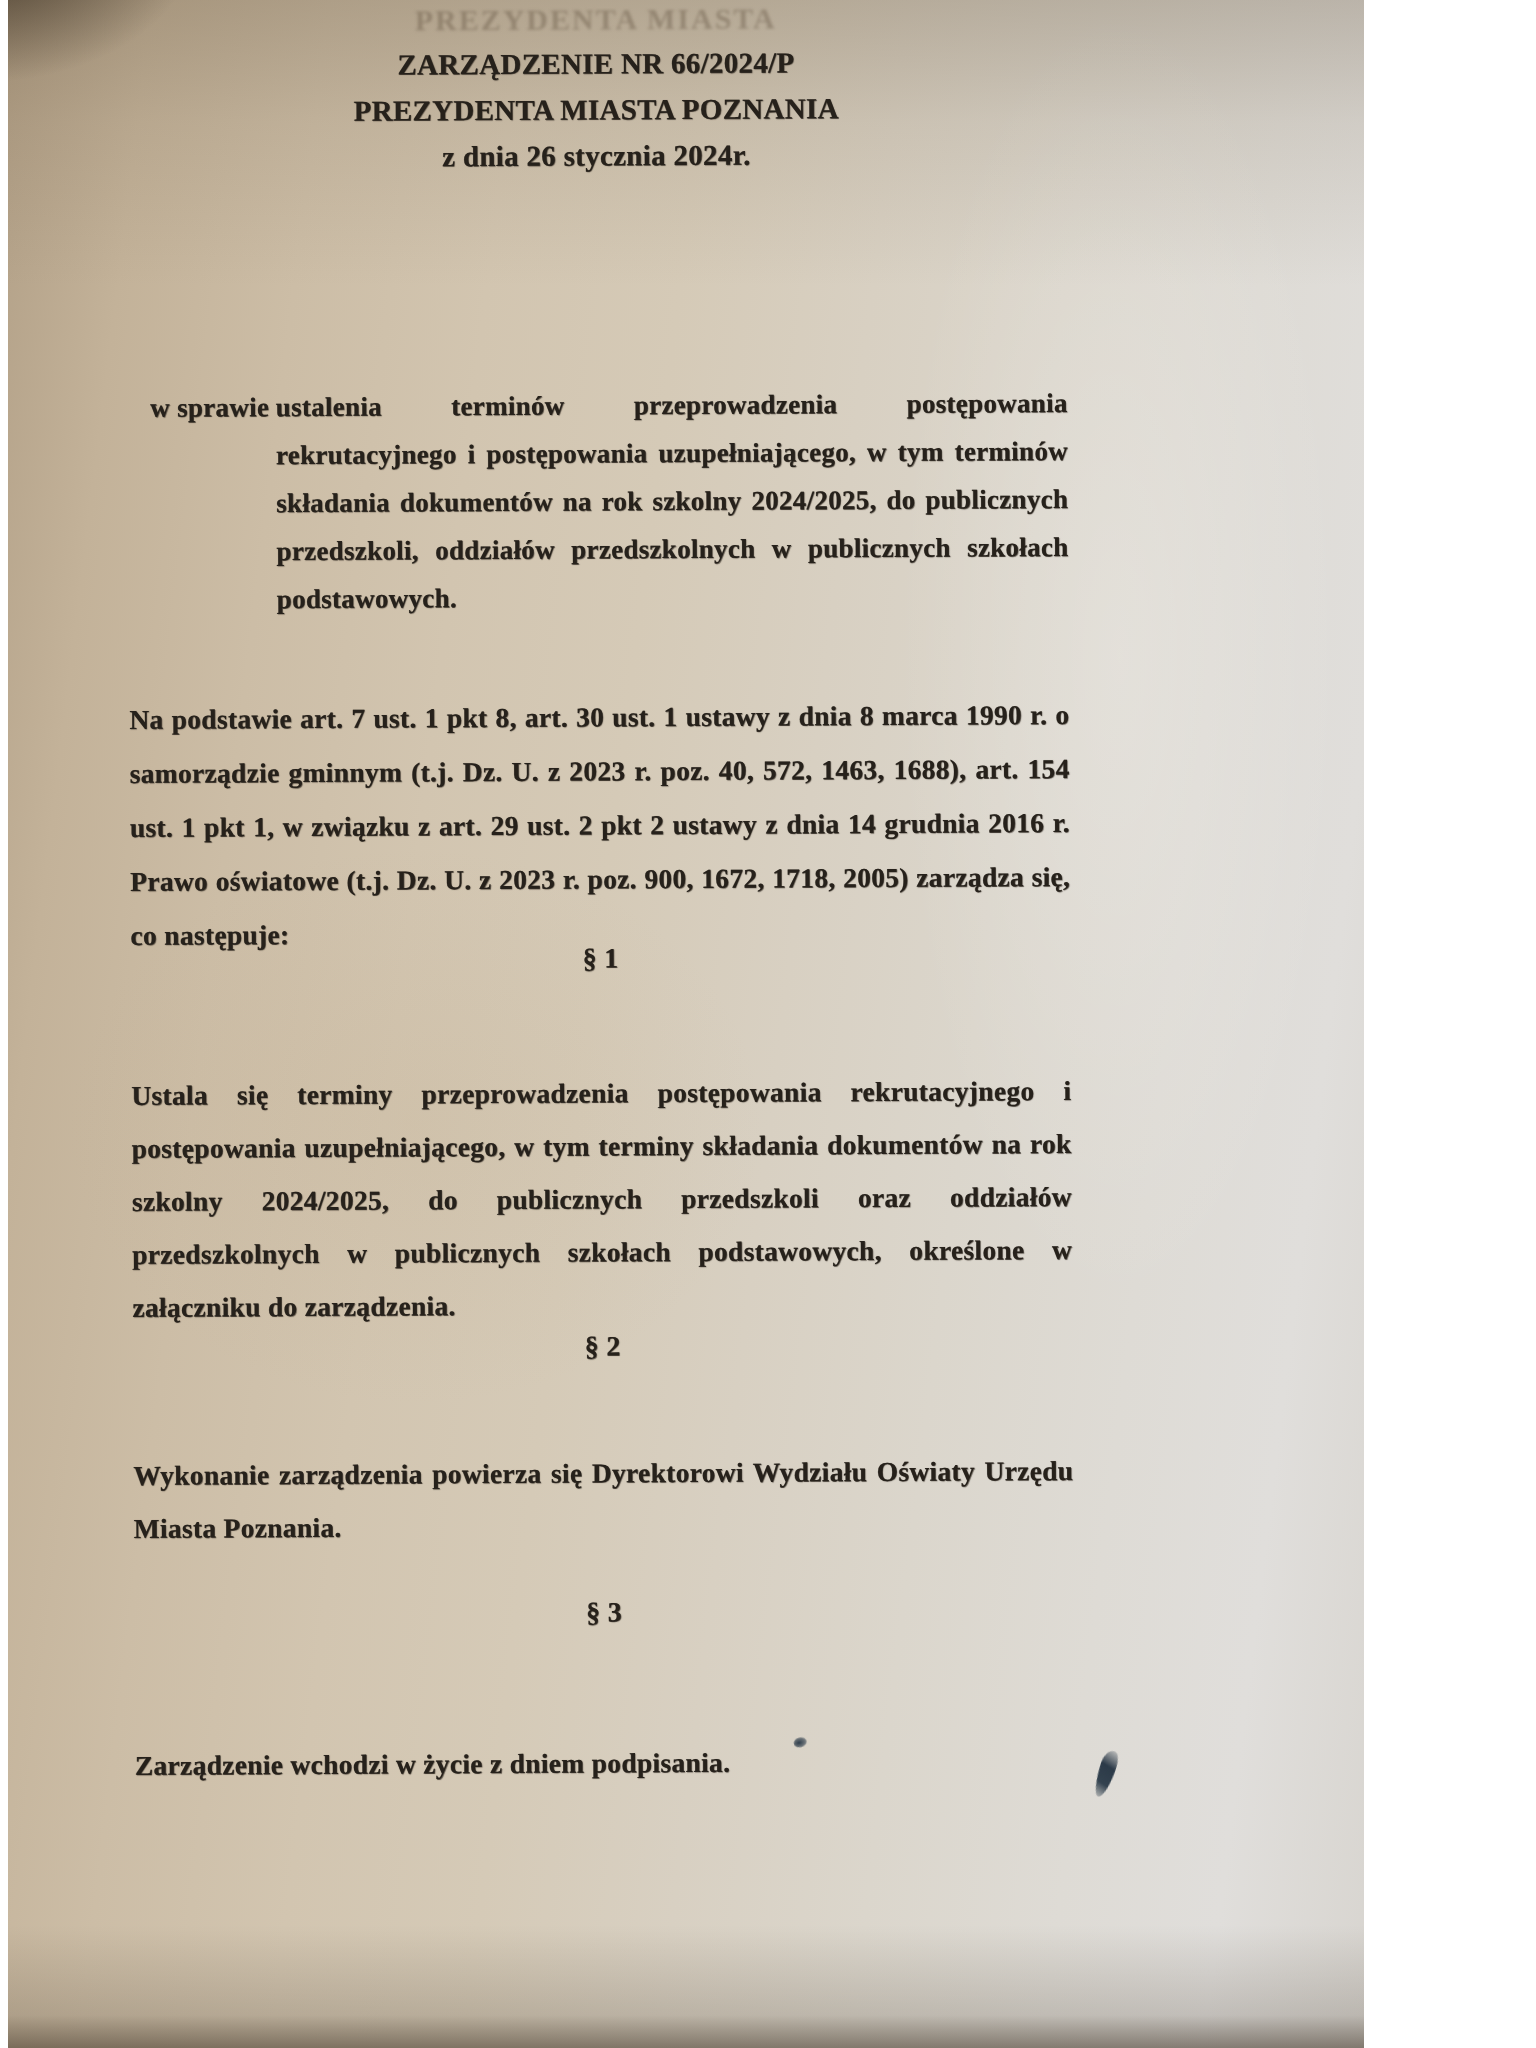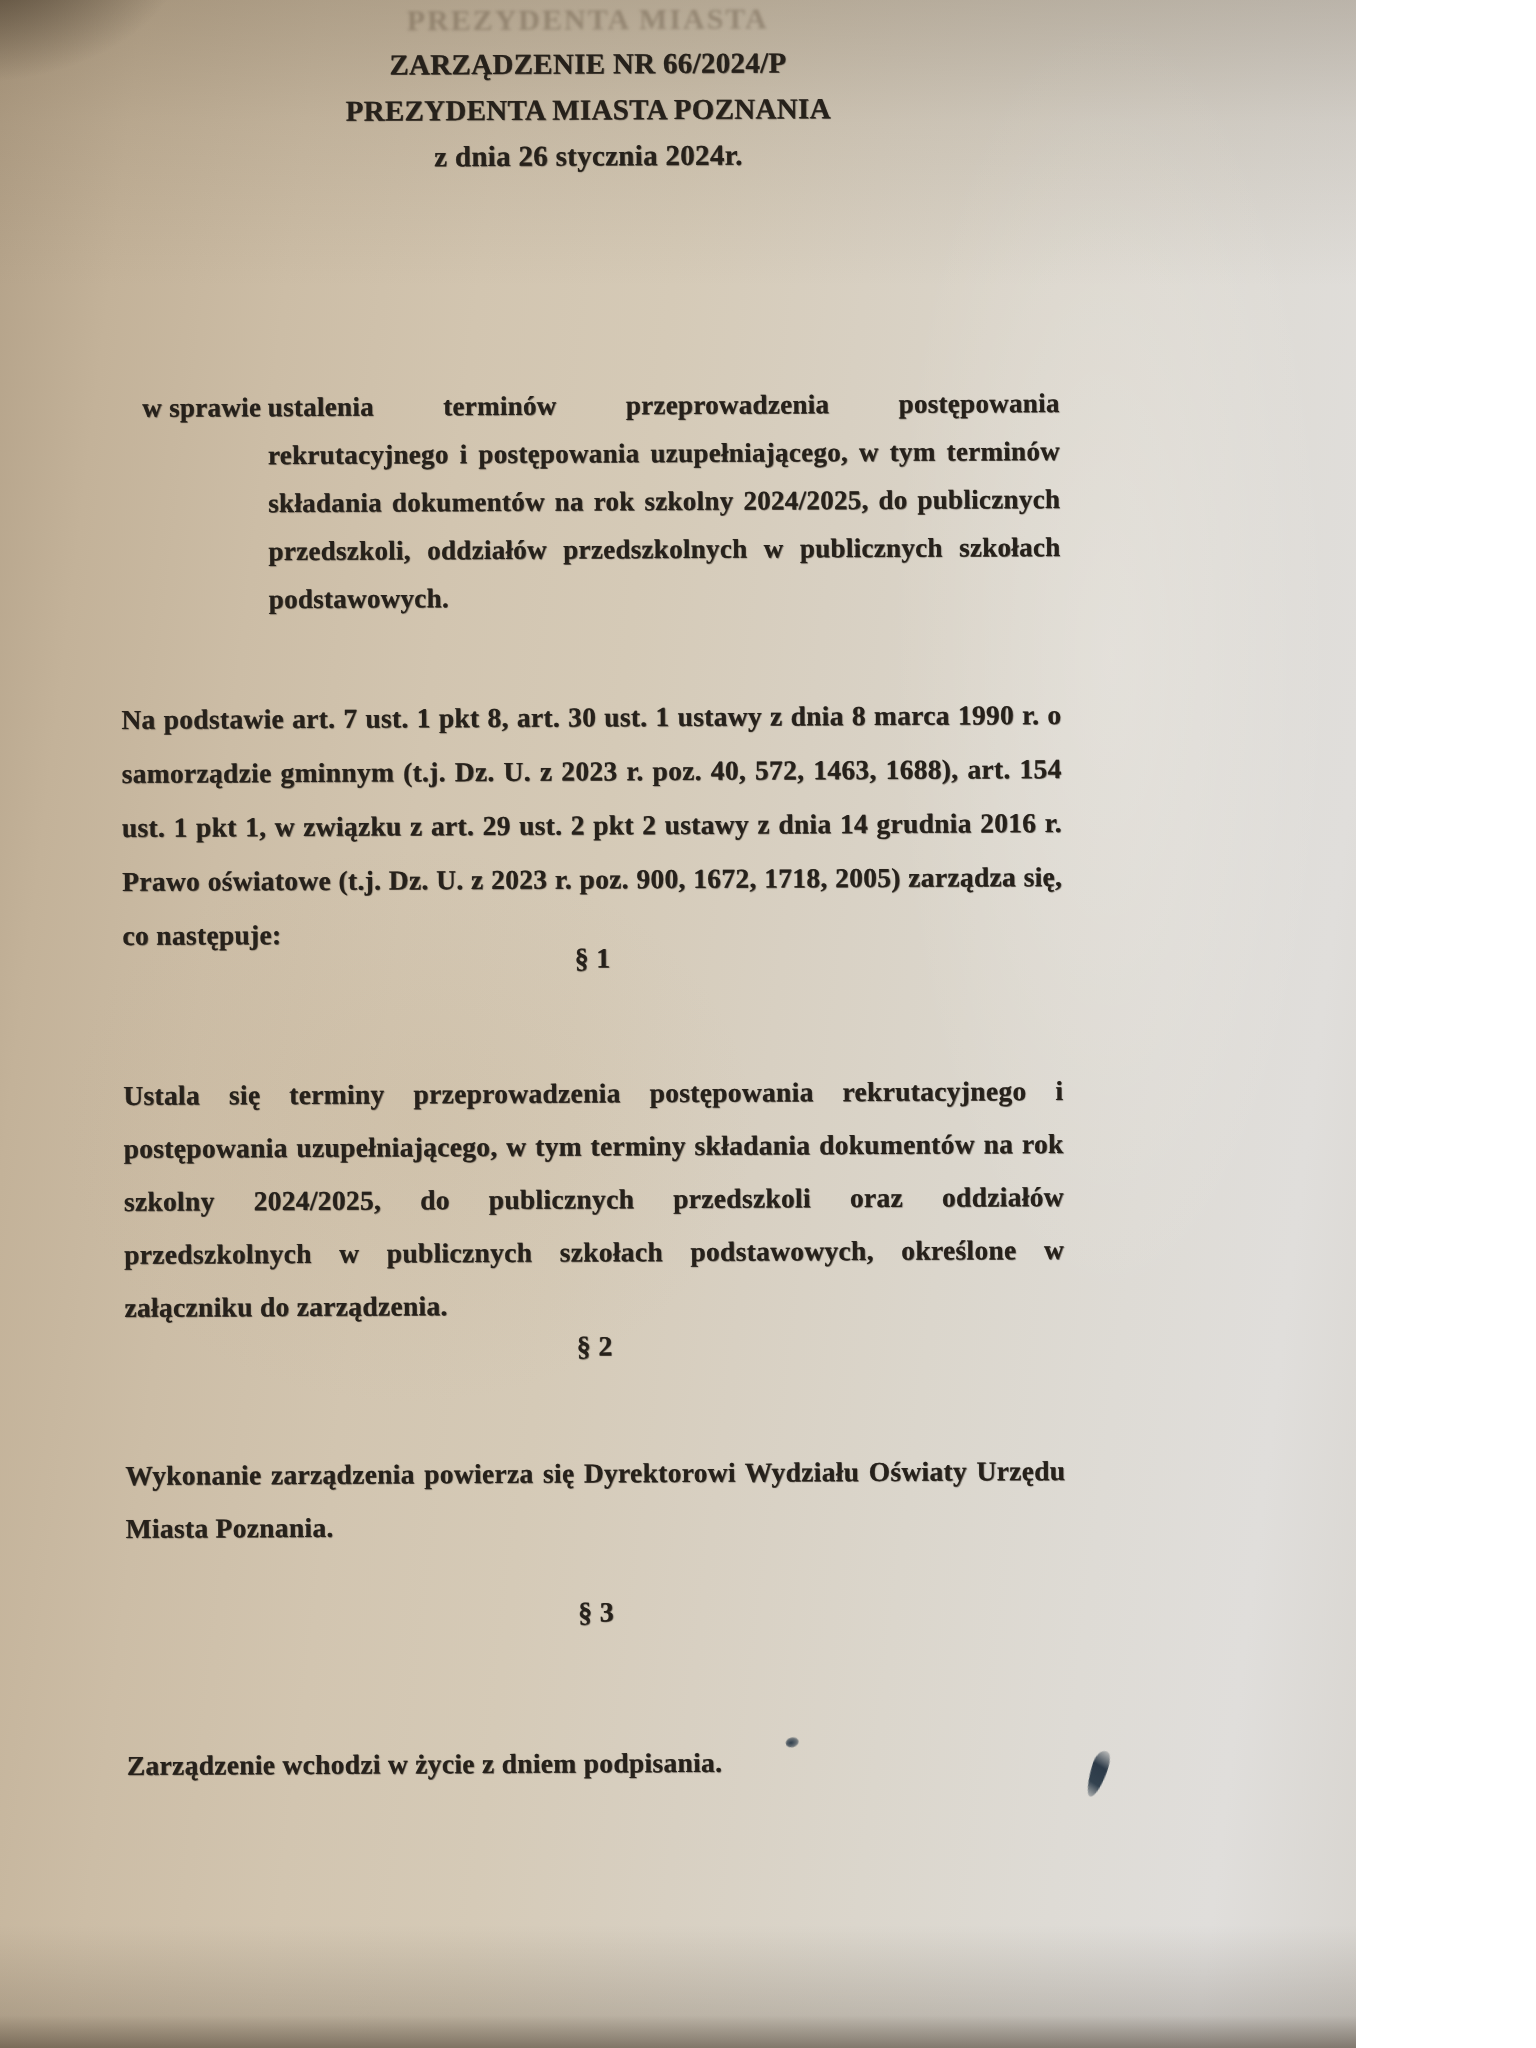--- a/index.html
+++ b/index.html
@@ -14,20 +14,21 @@
   
   .photo {
     position: relative;
     width: 1356px;
     height: 2048px;
     background: linear-gradient(97deg,
       #b2a087 0%, #c3b299 9%, #ccbda6 20%, #d2c5b0 32%,
       #d5cab7 44%, #d8d0c2 56%, #dbd6cc 68%, #dedbd5 80%,
       #e0dedb 90%, #d8d5d0 100%);
     overflow: hidden;
+    margin-left: 8px;
   }
   .shade { position: absolute; inset: 0; pointer-events: none; }
   .shade-topleft {
     background: radial-gradient(ellipse 300px 200px at -2% -3%,
       rgba(42,32,20,0.8), rgba(42,32,20,0) 72%);
   }
   .shade-top {
     background: linear-gradient(180deg,
       rgba(104,87,64,0.30) 0%, rgba(104,87,64,0.12) 6%, rgba(104,87,64,0) 14%);
   }

